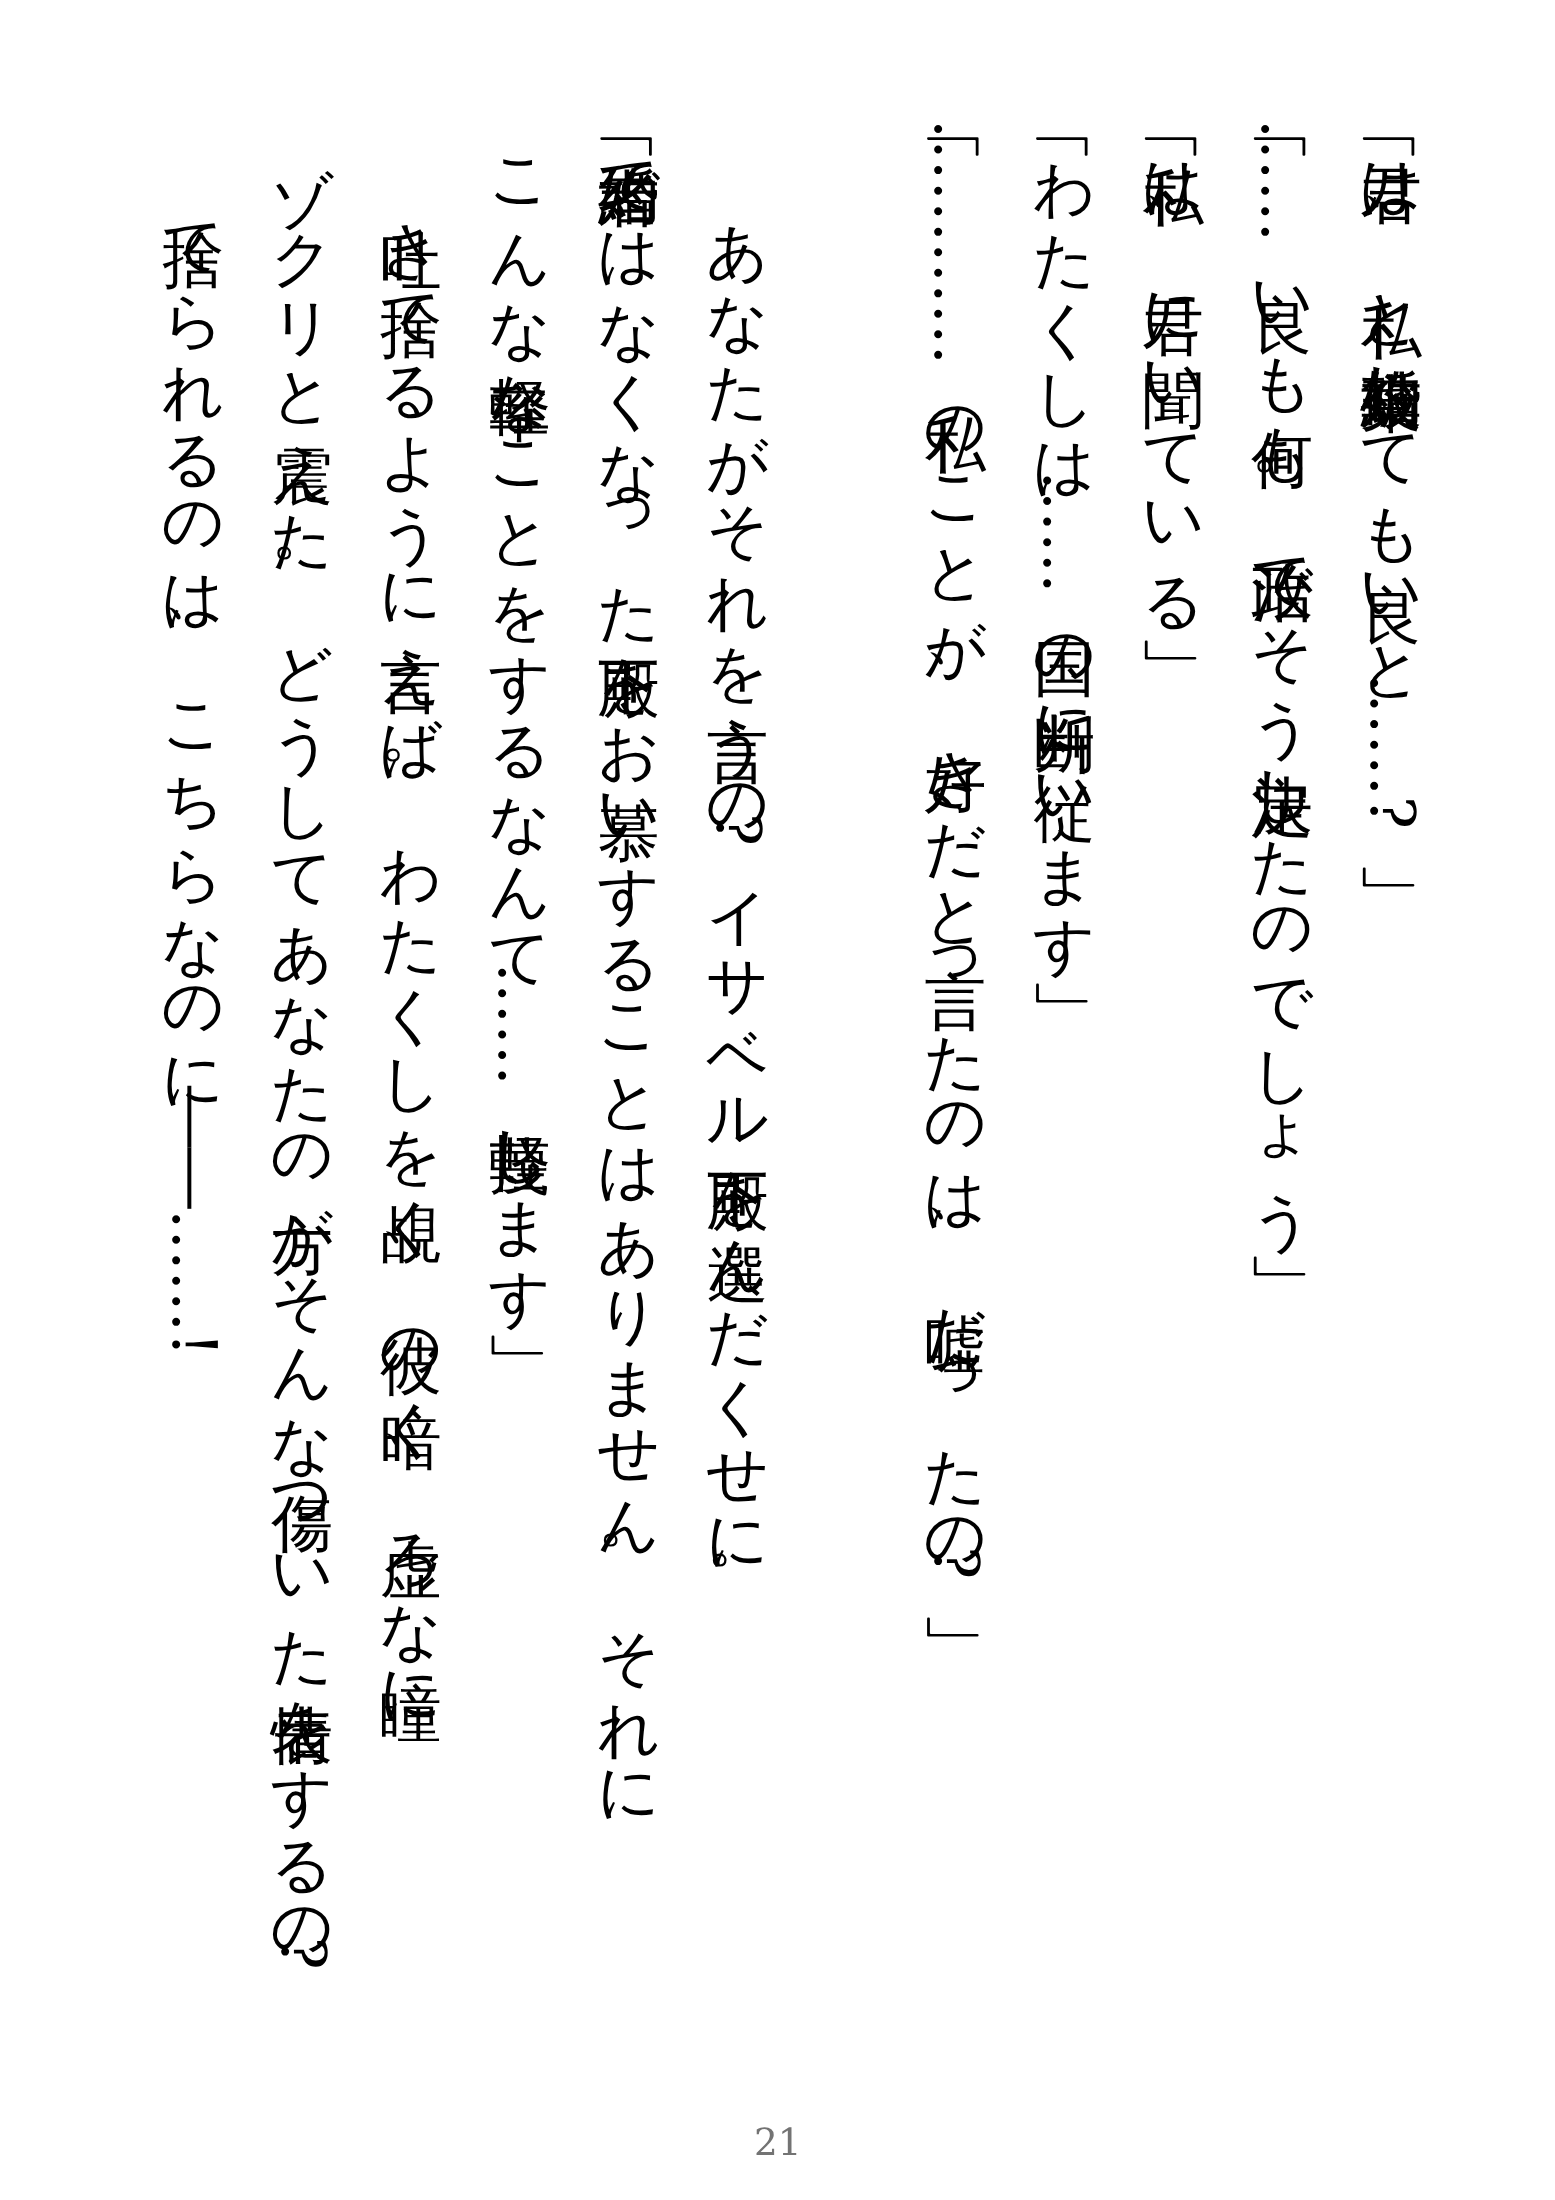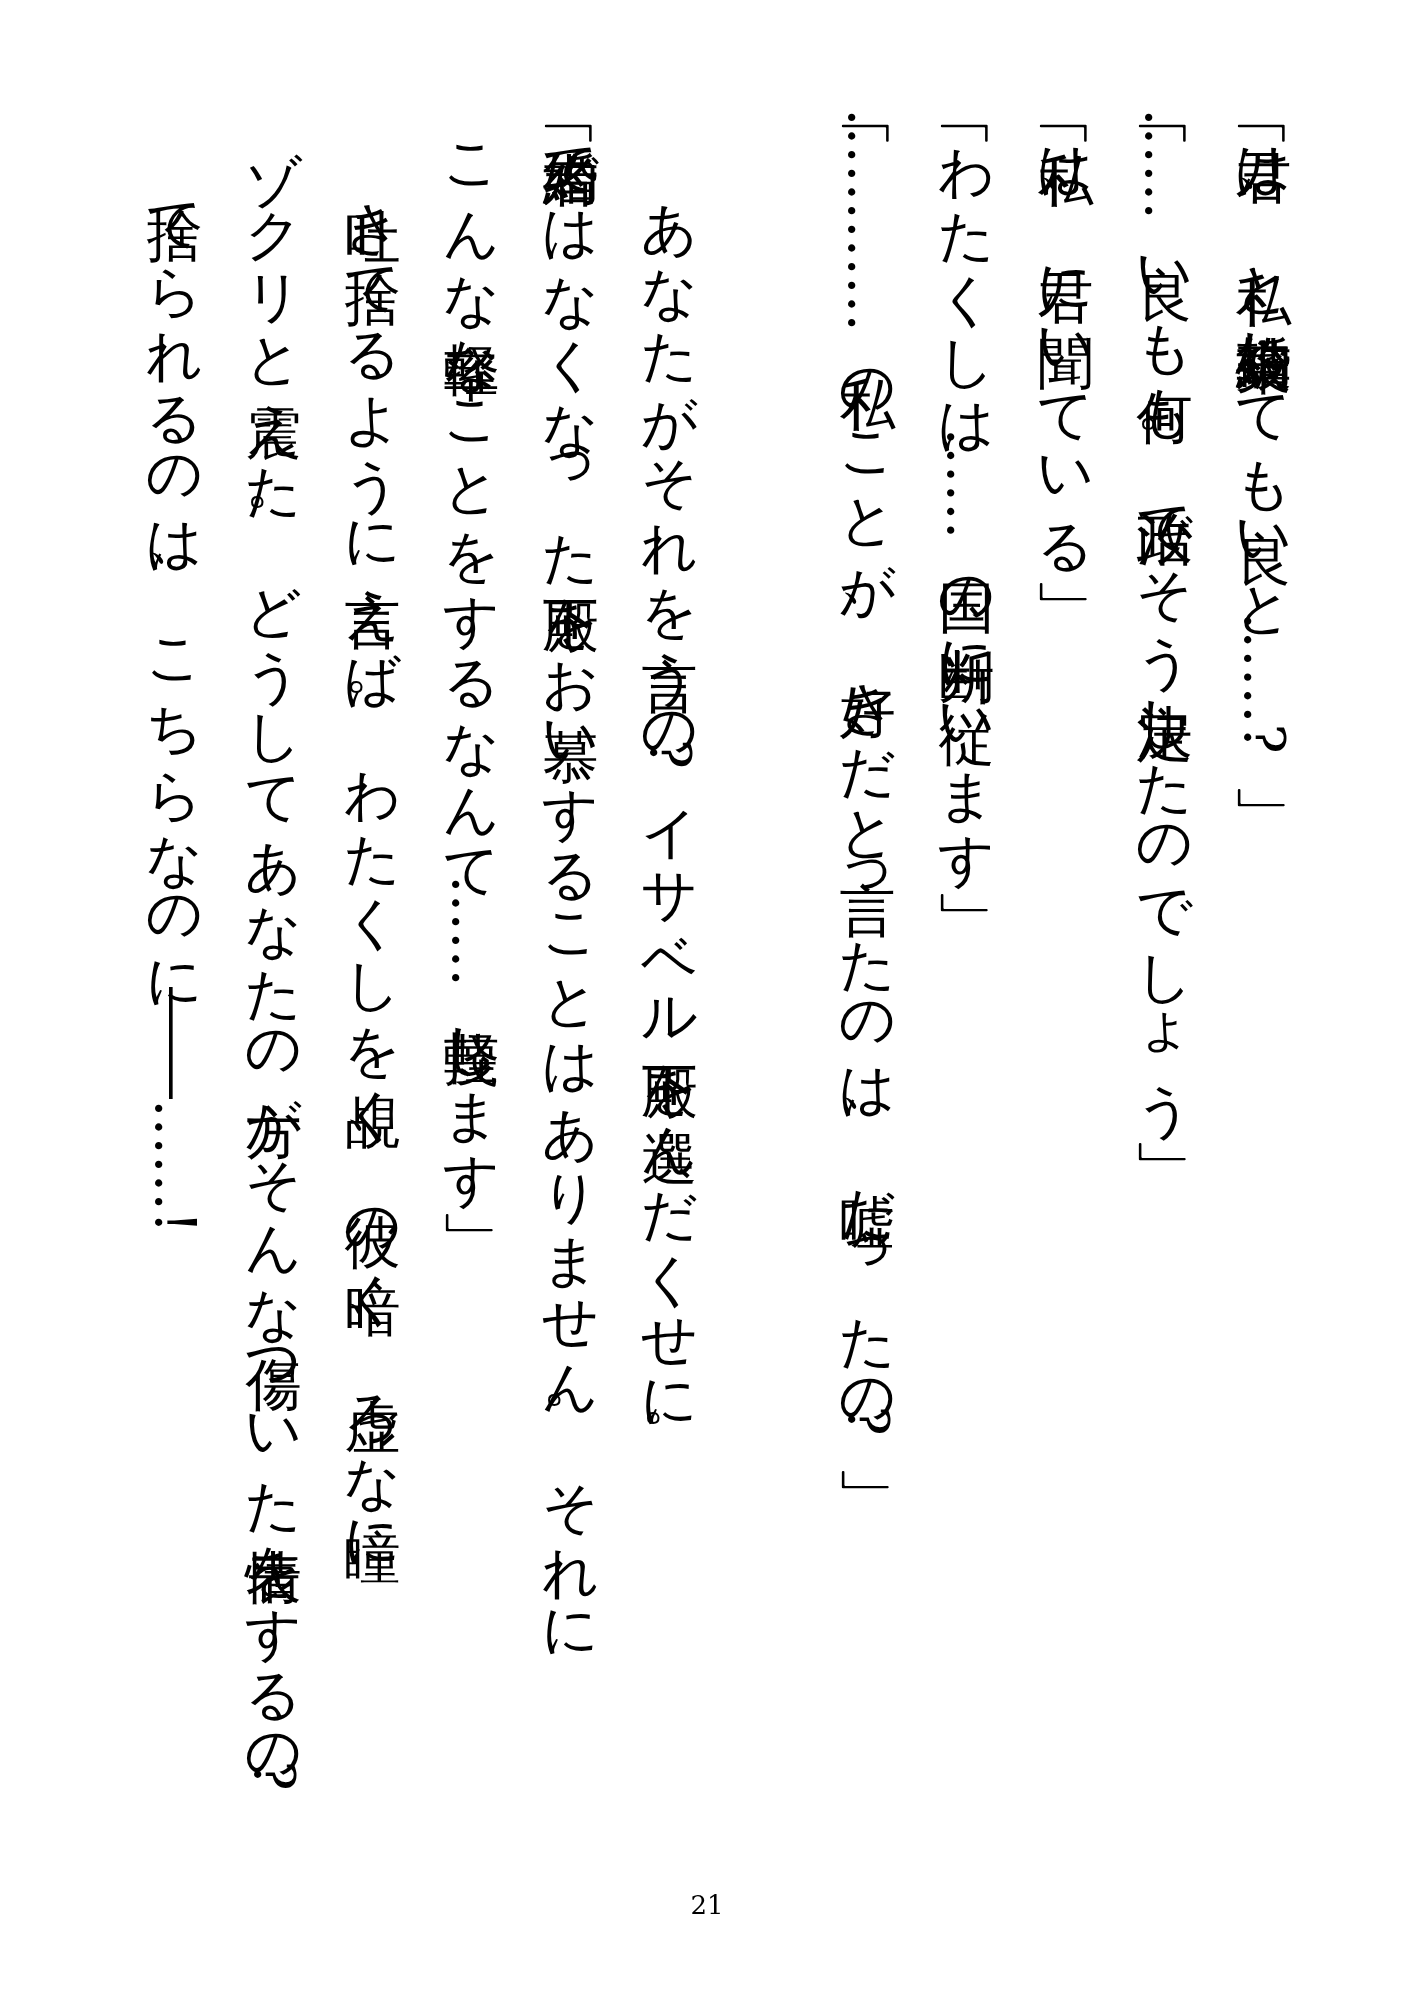--- a/index.html
+++ b/index.html
@@ -30,26 +30,26 @@
   .text-block p {
     margin: 0;
     padding: 0;
     white-space: nowrap;
   }
   .text-block p.indent {
     text-indent: 1em;
   }
   .page-number {
     position: absolute;
-    top: 1892px;
+    top: 1931px;
     left: 50%;
     transform: translateX(-50%);
-    font-size: 26px;
+    font-size: 34px;
     line-height: 1;
-    color: #000000;
+    color: #737373;
   }
 </style>
 </head>
 <body>
 
 <main class="page">
   <div class="text-block">
       <p>「君は、私と婚約破棄しても良いと……?」</p>
       <p>「……良いも何も。政治でそう決定したのでしょう」</p>
       <p>「私は、君に聞いている」</p>

